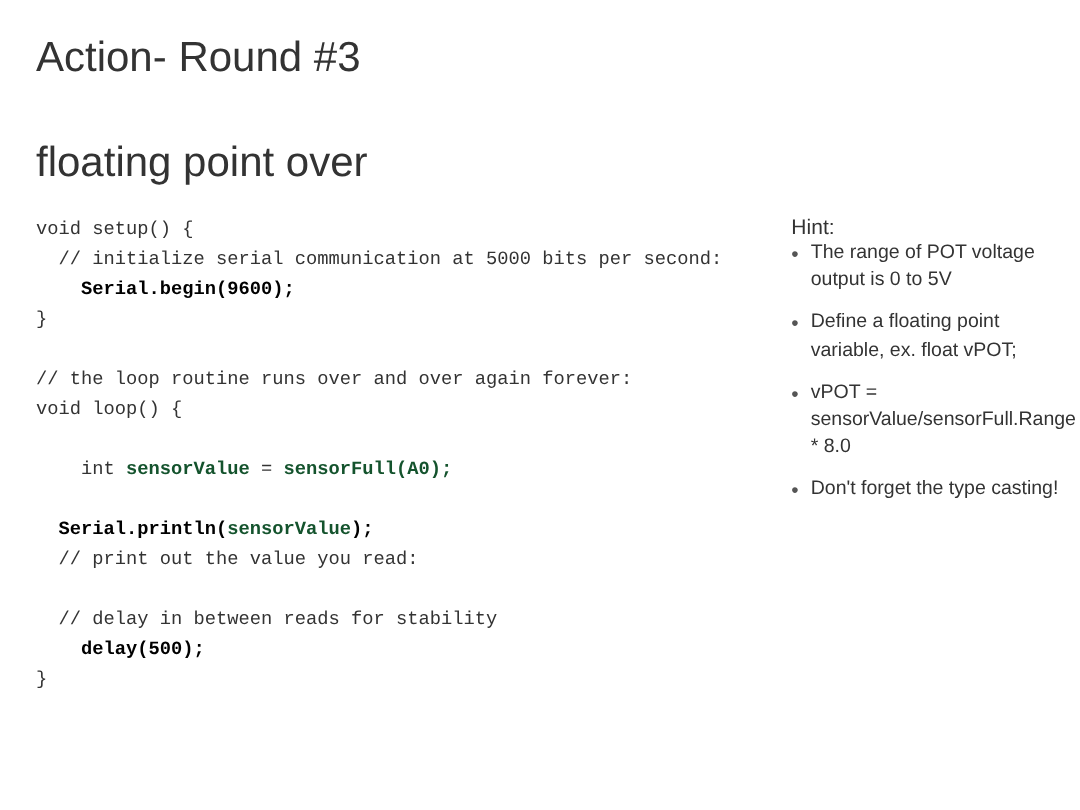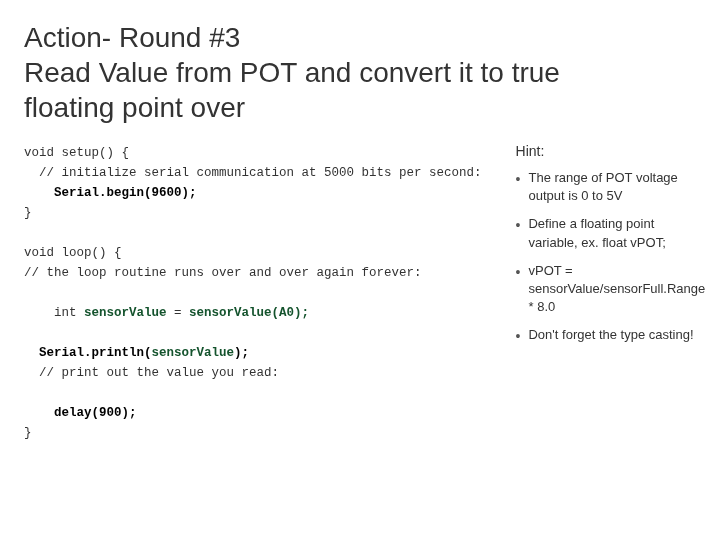--- a/index.html
+++ b/index.html
@@ -27,21 +27,21 @@
     .title-text {
       font-size: 28px;
       font-weight: normal;
       color: #333333;
       line-height: 1.25;
     }
 
     .content-area {
       display: flex;
       flex-direction: row;
-      gap: 24px;
+      gap: 36px;
       flex: 1;
     }
 
     .code-section {
       flex: 1.1;
       font-family: 'Courier New', Courier, monospace;
       font-size: 12.5px;
       line-height: 1.6;
       color: #333333;
     }
@@ -63,21 +63,20 @@
 
     .hint-section {
       flex: 1;
       padding-left: 10px;
     }
 
     .hint-title {
       font-size: 14px;
       color: #333333;
       font-weight: normal;
-      margin-bottom: 10px;
     }
 
     .hint-list {
       list-style: none;
       padding: 0;
     }
 
     .hint-list li {
       display: flex;
       align-items: flex-start;
@@ -96,42 +95,43 @@
     }
   </style>
 </head>
 <body>
 
 <div class="page">
 
   <div class="title-section">
     <div class="title-text">
       <span>Action- Round #3</span><br>
-      <span>Read Value from POT and convert it to true</span><br>
+      <br>
       <span>floating point over</span>
     </div>
   </div>
 
   <div class="content-area">
 
     <div class="code-section">
       <span class="code-line"><span>void setup() {</span></span>
       <span class="code-line"><span>  // initialize serial communication at 5000 bits per second:</span></span>
       <span class="code-line"><span>    <span class="code-bold">Serial.begin(9600);</span></span></span>
       <span class="code-line"><span>}</span></span>
       <span class="code-line"><span>&nbsp;</span></span>
+      <span class="code-line"><span>// the loop routine runs over and over again forever:</span></span>
       <span class="code-line"><span>void loop() {</span></span>
-      <span class="code-line"><span>// the loop routine runs over and over again forever:</span></span>
       <span class="code-line"><span>&nbsp;</span></span>
-      <span class="code-line"><span>    int <span class="code-highlight-orange">sensorValue</span> = <span class="code-highlight-orange">sensorValue(A0);</span></span></span>
+      <span class="code-line"><span>    int <span class="code-highlight-orange">sensorValue</span> = <span class="code-highlight-orange">sensorFull(A0);</span></span></span>
       <span class="code-line"><span>&nbsp;</span></span>
       <span class="code-line"><span>  <span class="code-bold">Serial.println(<span class="code-highlight-orange">sensorValue</span>);</span></span></span>
       <span class="code-line"><span>  // print out the value you read:</span></span>
       <span class="code-line"><span>&nbsp;</span></span>
-      <span class="code-line"><span>    <span class="code-bold">delay(900);</span></span></span>
+      <span class="code-line"><span>  // delay in between reads for stability</span></span>
+      <span class="code-line"><span>    <span class="code-bold">delay(500);</span></span></span>
       <span class="code-line"><span>}</span></span>
     </div>
 
     <div class="hint-section">
       <div class="hint-title">Hint:</div>
       <ul class="hint-list">
         <li>
           <span class="hint-bullet">•</span>
           <span>The range of POT voltage output is 0 to 5V</span>
         </li>

